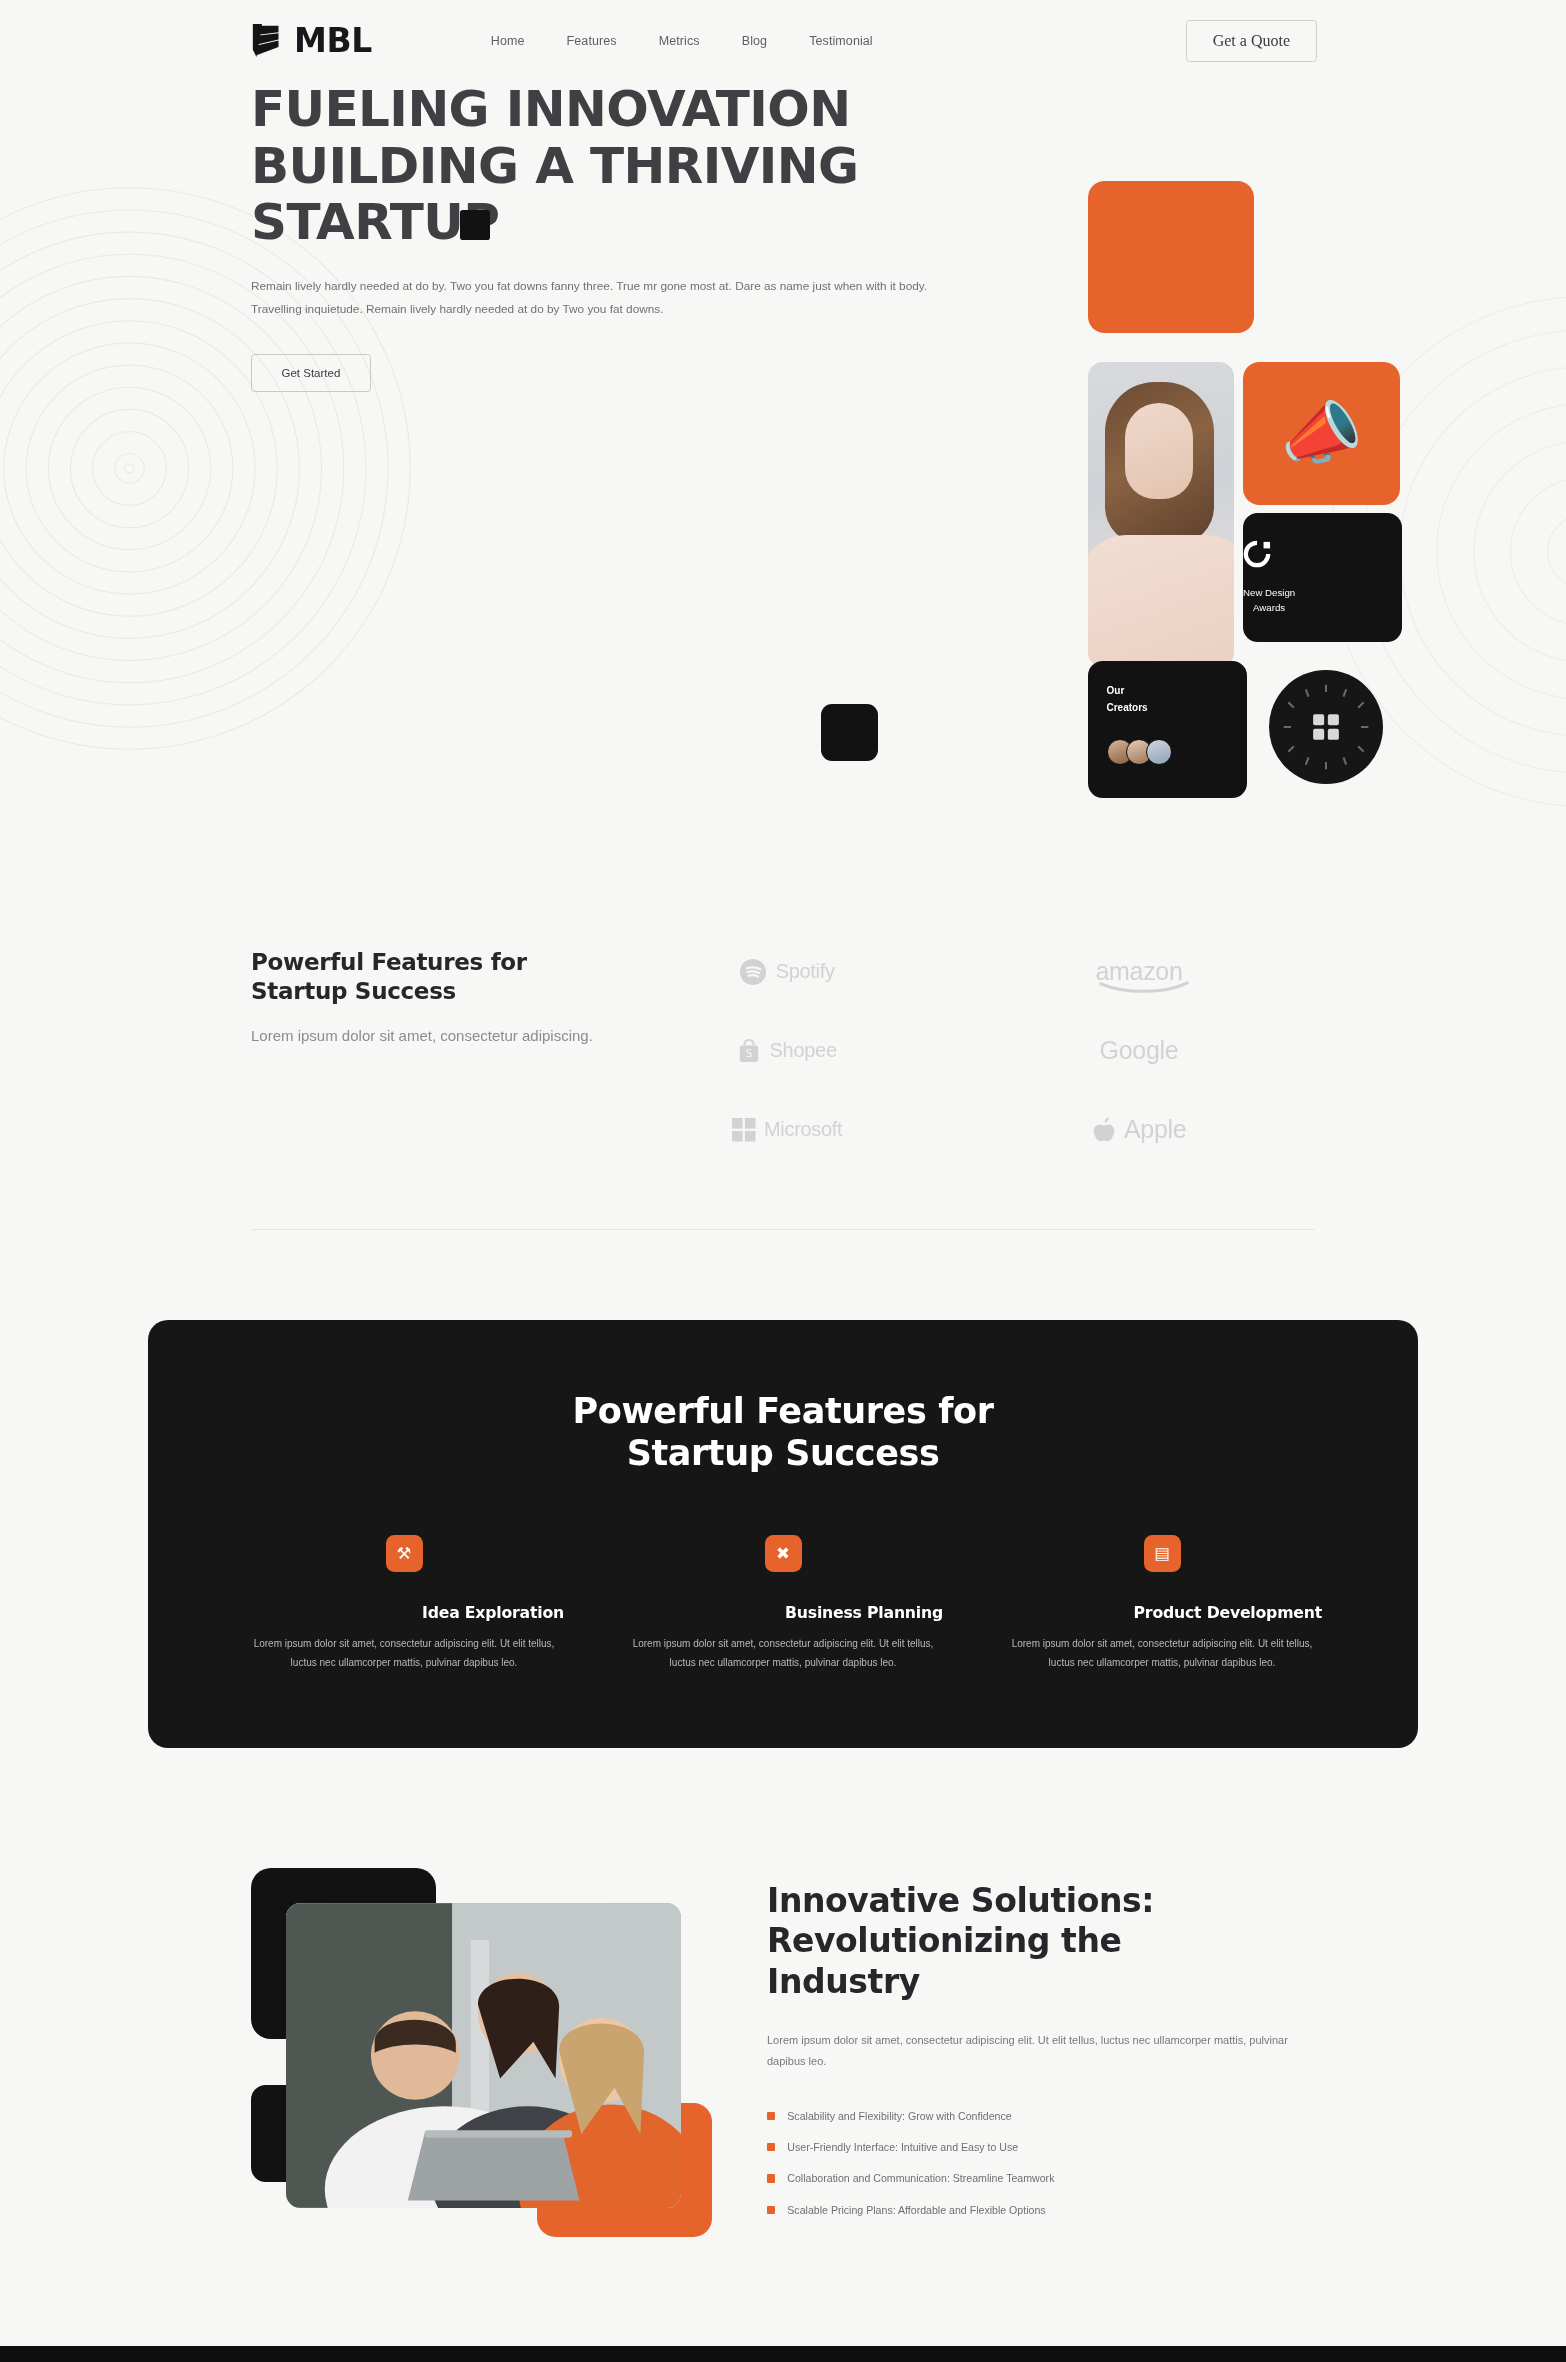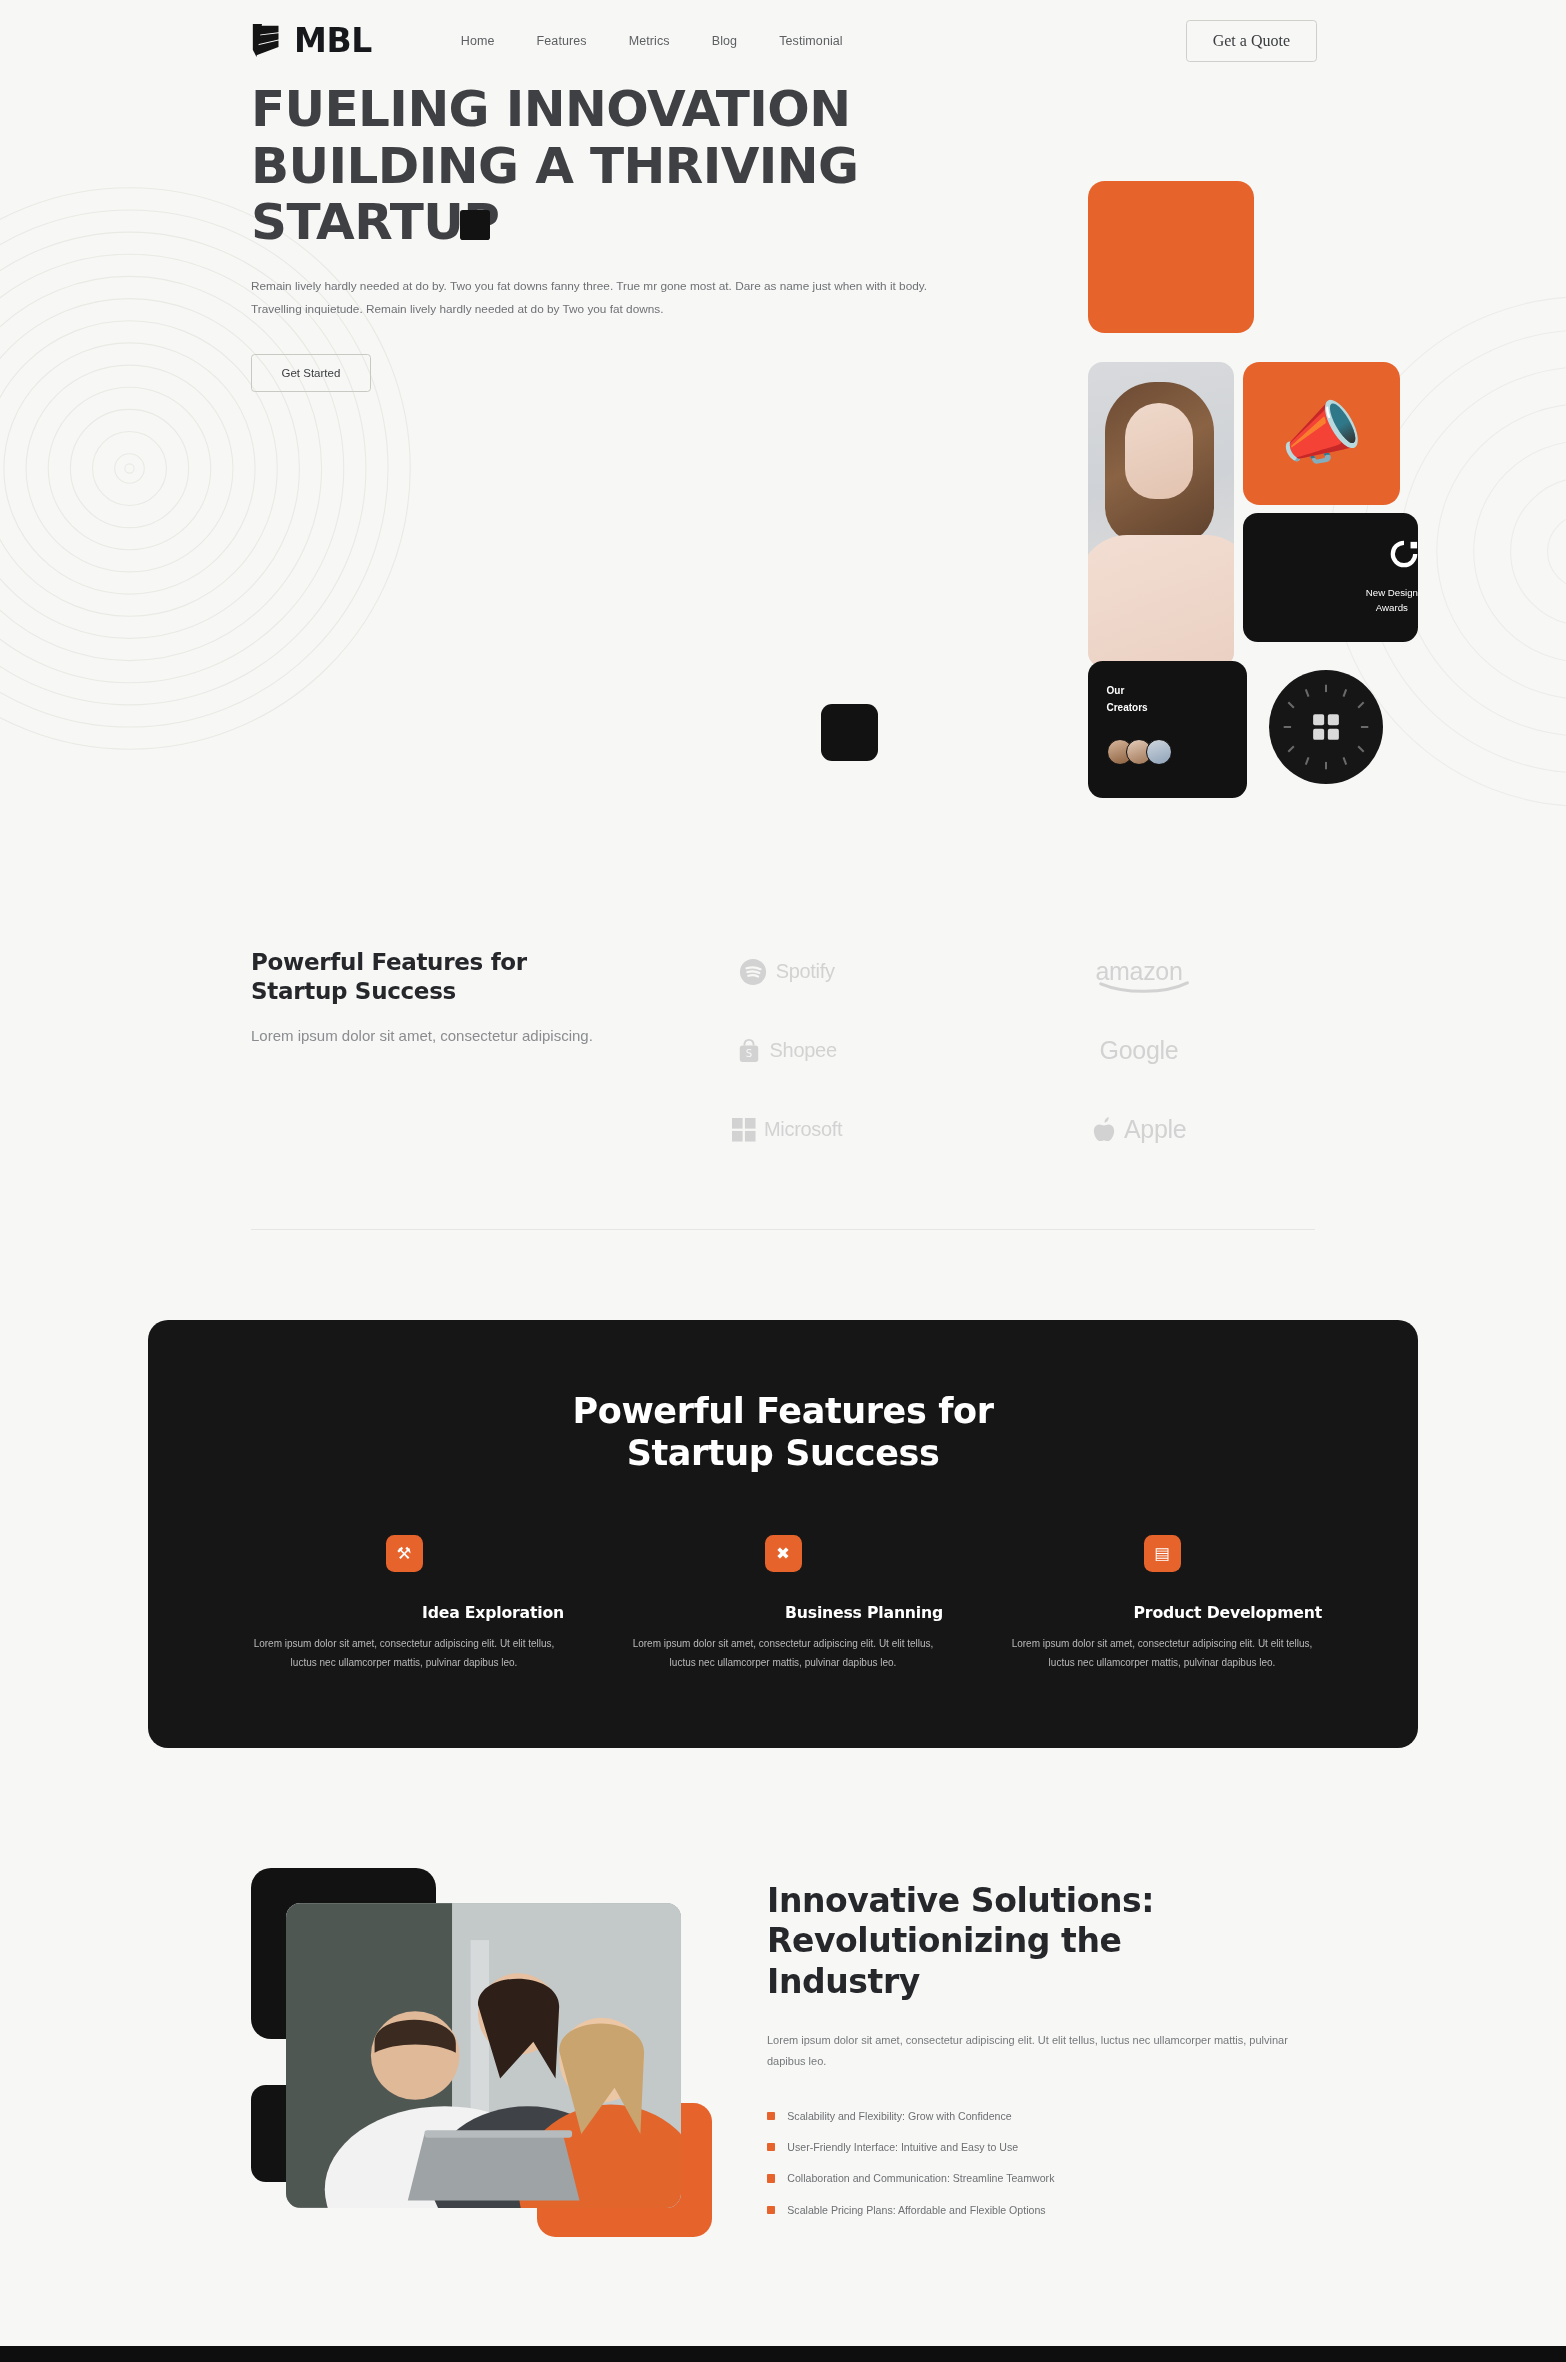--- a/index.html
+++ b/index.html
@@ -22,21 +22,21 @@
     position:relative;
     z-index:40;
     background:#f7f7f5;
   }
   .brand { display:flex; align-items:center; gap:10px; }
   .brand-mark { width:33px; height:37px; position:relative; }
   .brand-name {
     font-size:33px; font-weight:bold; letter-spacing:-0.4px; color:#16181c;
     font-family:"DejaVu Sans", sans-serif;
   }
-  .nav { display:flex; align-items:flex-start; gap:42px; margin-left:89px; }
+  .nav { display:flex; align-items:flex-start; gap:42px; margin-left:119px; }
   .nav a {
     font-size:12.5px; color:#5d5f63; text-decoration:none; letter-spacing:0.1px;
   }
   .quote-btn {
     margin-left:auto;
     border:0.9px solid #cfcfcb;
     background:transparent;
     border-radius:3.7px;
     padding:11px 26px;
     font-size:16px;
@@ -106,23 +106,23 @@
     position:absolute; left:37px; top:41px; width:68px; height:96px;
     border-radius:35px 35px 31px 31px;
     background:linear-gradient(160deg,#efd9cb 0%,#e3c3b0 100%);
   }
   .c-photo .sweater {
     position:absolute; left:-9.2px; bottom:-5.5px; width:175px; height:138px;
     border-radius:48px 48px 0 0;
     background:linear-gradient(160deg,#f3ded3 0%,#e9cfc1 100%);
   }
   .c-dark-1 {
-    position:absolute; left:155px; top:332px; width:175px; height:129px;
+    position:absolute; left:155px; top:332px; width:159px; height:129px;
     background:#121212; border-radius:14.8px;
-    display:flex; flex-direction:column; align-items:flex-end; justify-content:center; gap:15px;
+    display:flex; flex-direction:column; align-items:flex-start; justify-content:center; gap:15px;
   }
   .c-dark-1 .lbl { color:#fff; font-size:9.7px; line-height:1.45; text-align:center; }
   .c-dark-2 {
     position:absolute; left:0; top:480px; width:159px; height:137px;
     background:#121212; border-radius:14.8px;
     padding:20px 18.5px;
   }
   .c-dark-2 .lbl { color:#fff; font-size:10px; line-height:1.4; font-weight:600; }
   .avatars { display:flex; margin-top:24px; }
   .avatars .av {

